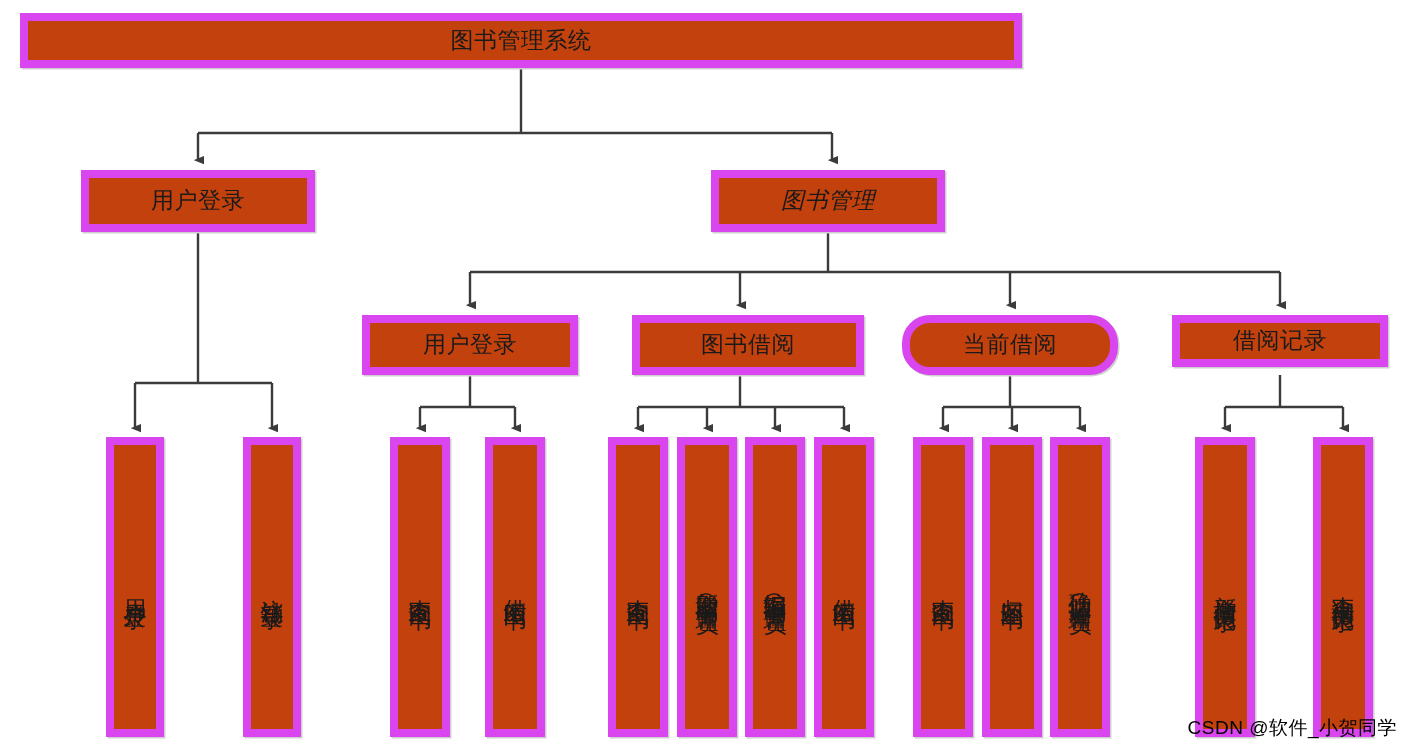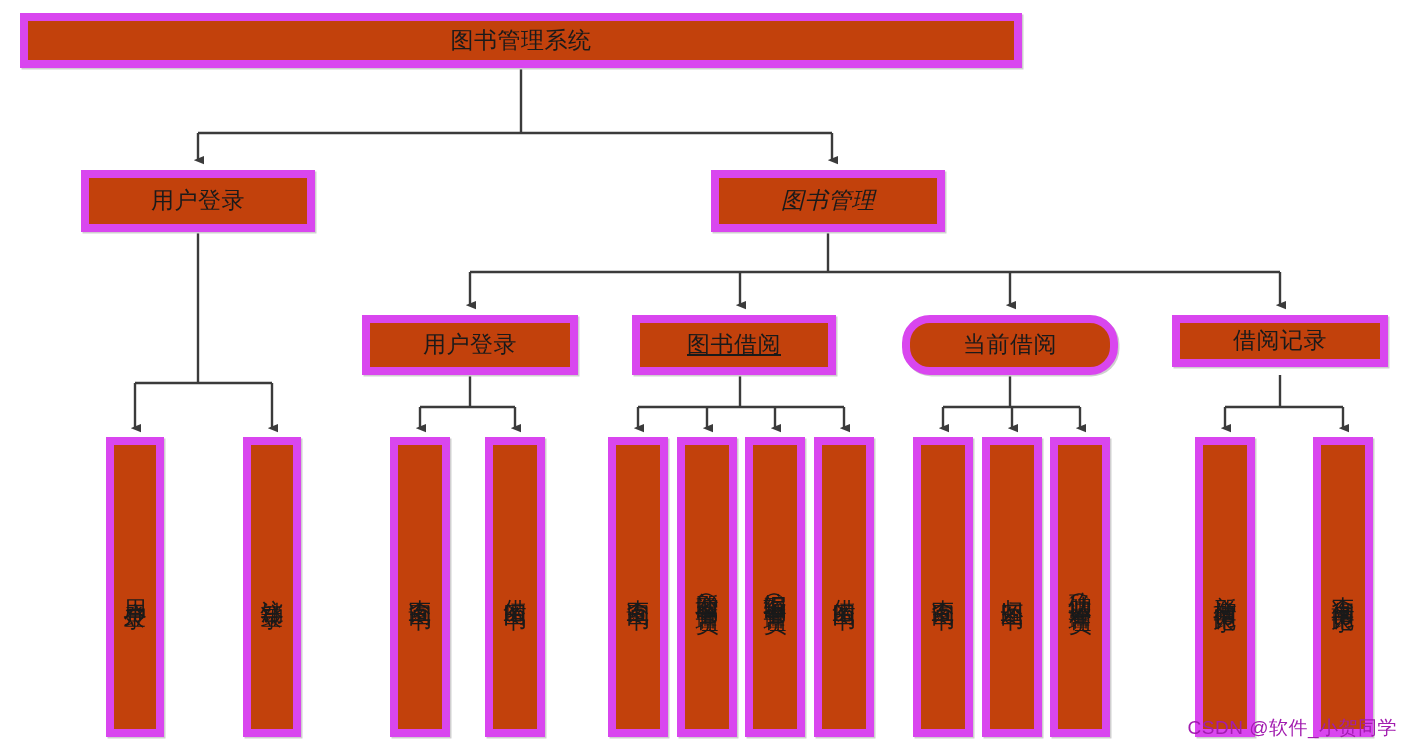--- a/index.html
+++ b/index.html
@@ -56,21 +56,21 @@
     text-orientation: upright;
     font-size: 23px;
     letter-spacing: 3px;
     line-height: 1;
   }
   #watermark {
     position: absolute;
     right: 8px;
     bottom: 6px;
     font-size: 19px;
-    color: #a21caf;
+    color: #000000;
     letter-spacing: 0.5px;
     white-space: nowrap;
     z-index: 3;
     text-align: right;
   }
 </style>
 </head>
 <body>
 
 <div id="canvas">
@@ -132,21 +132,21 @@
   <div class="node horizontal" style="left:81px; top:170px; width:234px; height:62px;">
     <span class="node-label">用户登录</span>
   </div>
   <div class="node horizontal" style="left:711px; top:170px; width:234px; height:62px;font-style:italic;">
     <span class="node-label">图书管理</span>
   </div>
 
   <div class="node horizontal" style="left:362px; top:315px; width:216px; height:60px;">
     <span class="node-label">用户登录</span>
   </div>
-  <div class="node horizontal" style="left:632px; top:315px; width:204px; height:60px;text-decoration:underline;">
+  <div class="node horizontal" style="left:632px; top:315px; width:232px; height:60px;">
     <span class="node-label">图书借阅</span>
   </div>
   <div class="node horizontal" style="left:902px; top:315px; width:216px; height:60px;border-radius:28px;">
     <span class="node-label">当前借阅</span>
   </div>
   <div class="node horizontal" style="left:1172px; top:315px; width:216px; height:52px;">
     <span class="node-label">借阅记录</span>
   </div>
 
   <div class="node vertical" style="left:106px; top:437px; width:58px; height:300px;">

